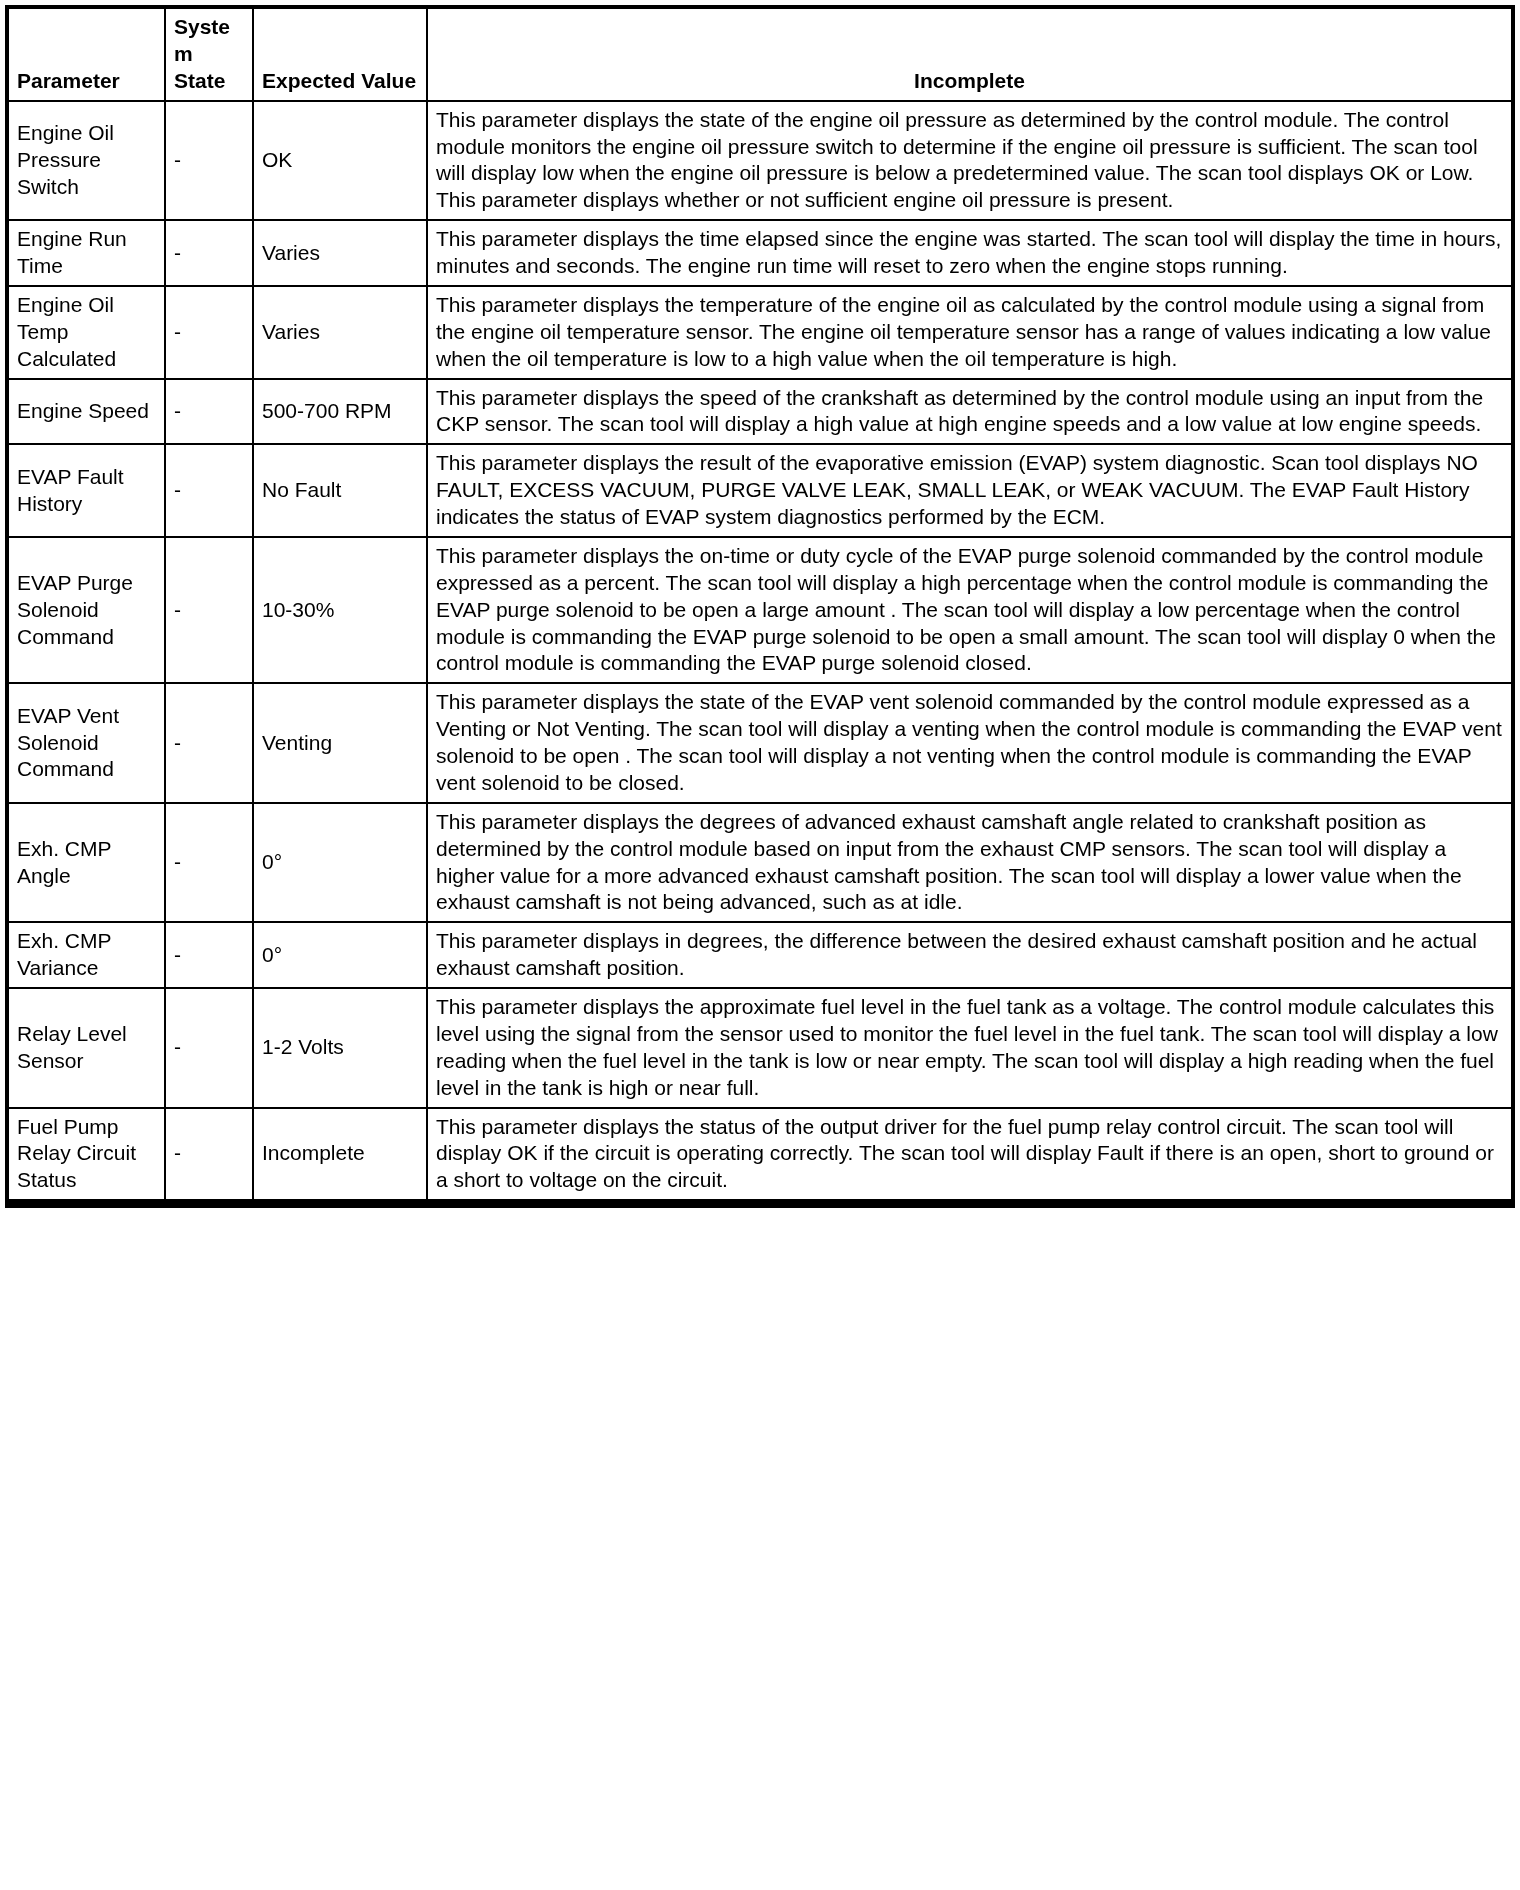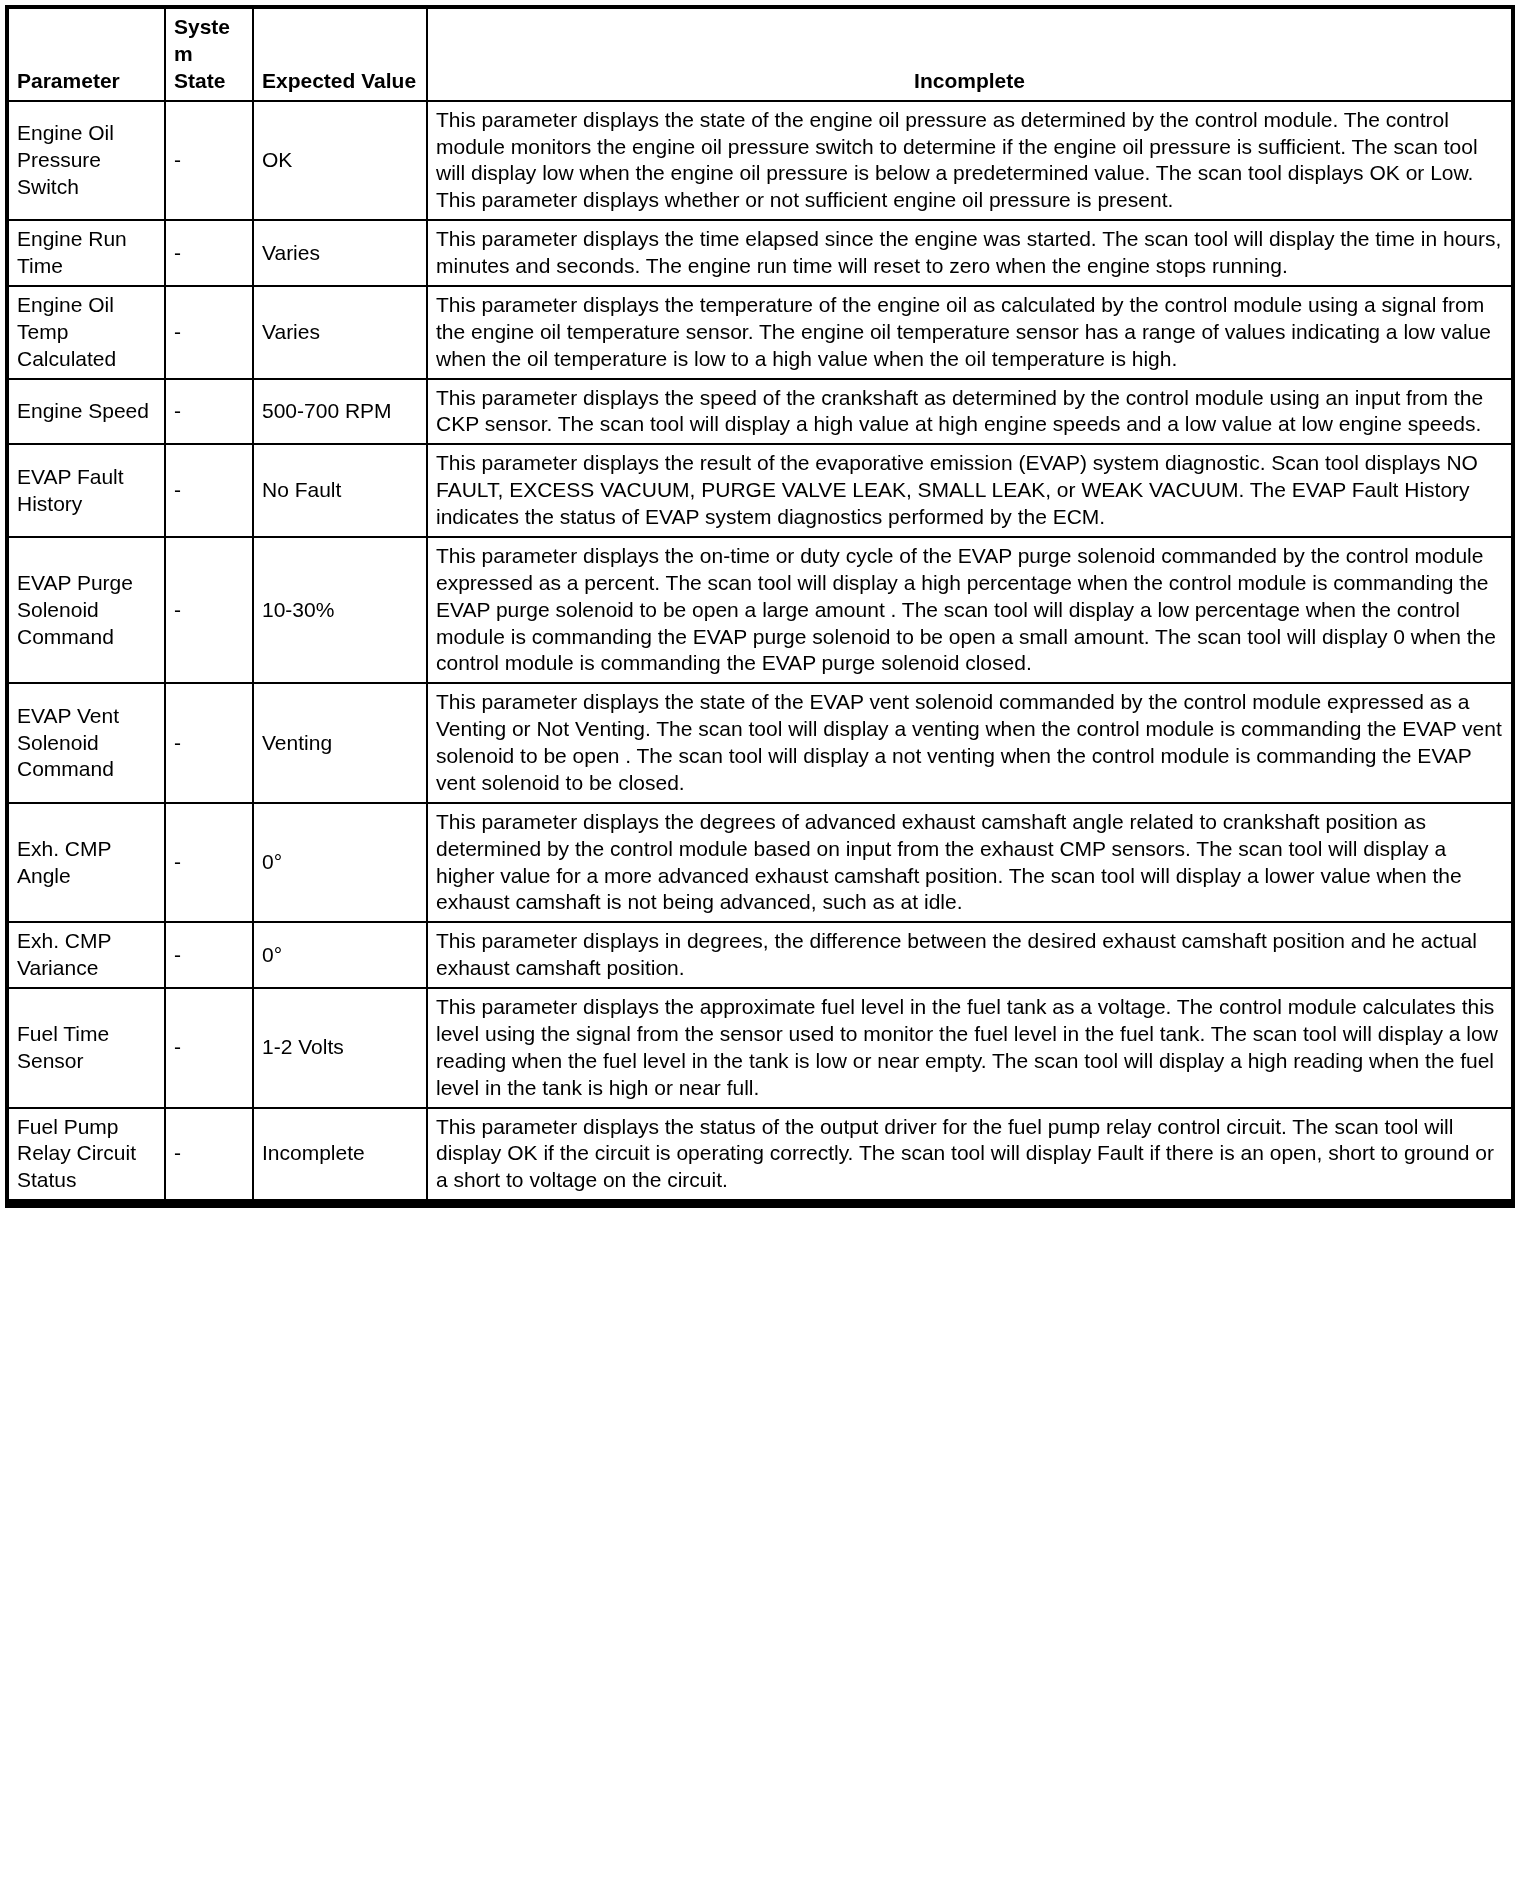--- a/index.html
+++ b/index.html
@@ -124,21 +124,21 @@
     <td class="c-expected">0°</td>
     <td class="c-desc">This parameter displays the degrees of advanced exhaust camshaft angle related to crankshaft position as determined by the control module based on input from the exhaust CMP sensors. The scan tool will display a higher value for a more advanced exhaust camshaft position. The scan tool will display a lower value when the exhaust camshaft is not being advanced, such as at idle.</td>
   </tr>
         <tr>
     <td class="c-parameter">Exh. CMP Variance</td>
     <td class="c-state">-</td>
     <td class="c-expected">0°</td>
     <td class="c-desc">This parameter displays in degrees, the difference between the desired exhaust camshaft position and he actual exhaust camshaft position.</td>
   </tr>
         <tr>
-    <td class="c-parameter">Fuel Time Sensor</td>
+    <td class="c-parameter">Relay Level Sensor</td>
     <td class="c-state">-</td>
     <td class="c-expected">1-2 Volts</td>
     <td class="c-desc">This parameter displays the approximate fuel level in the fuel tank as a voltage. The control module calculates this level using the signal from the sensor used to monitor the fuel level in the fuel tank. The scan tool will display a low reading when the fuel level in the tank is low or near empty. The scan tool will display a high reading when the fuel level in the tank is high or near full.</td>
   </tr>
         <tr>
     <td class="c-parameter">Fuel Pump Relay Circuit Status</td>
     <td class="c-state">-</td>
     <td class="c-expected">Incomplete</td>
     <td class="c-desc">This parameter displays the status of the output driver for the fuel pump relay control circuit. The scan tool will display OK if the circuit is operating correctly. The scan tool will display Fault if there is an open, short to ground or a short to voltage on the circuit.</td>
   </tr>

